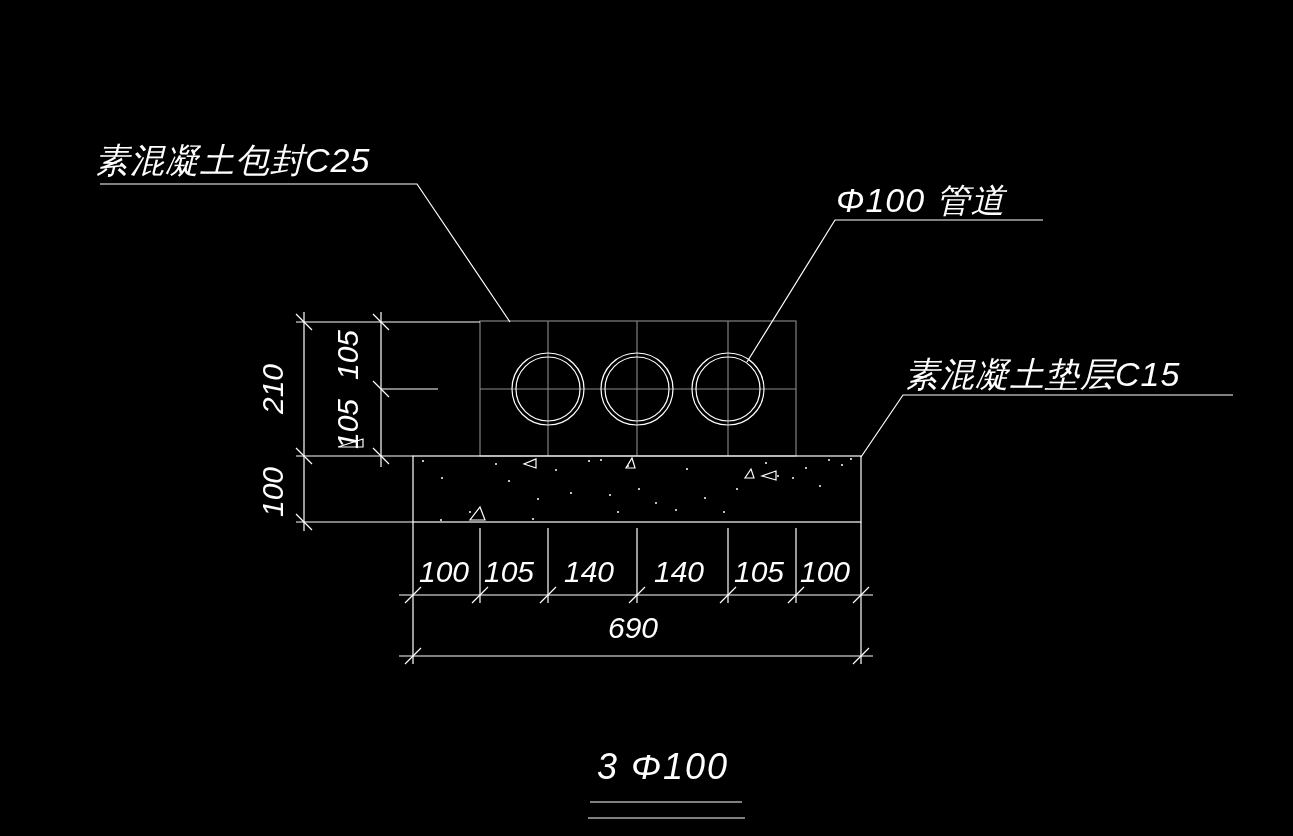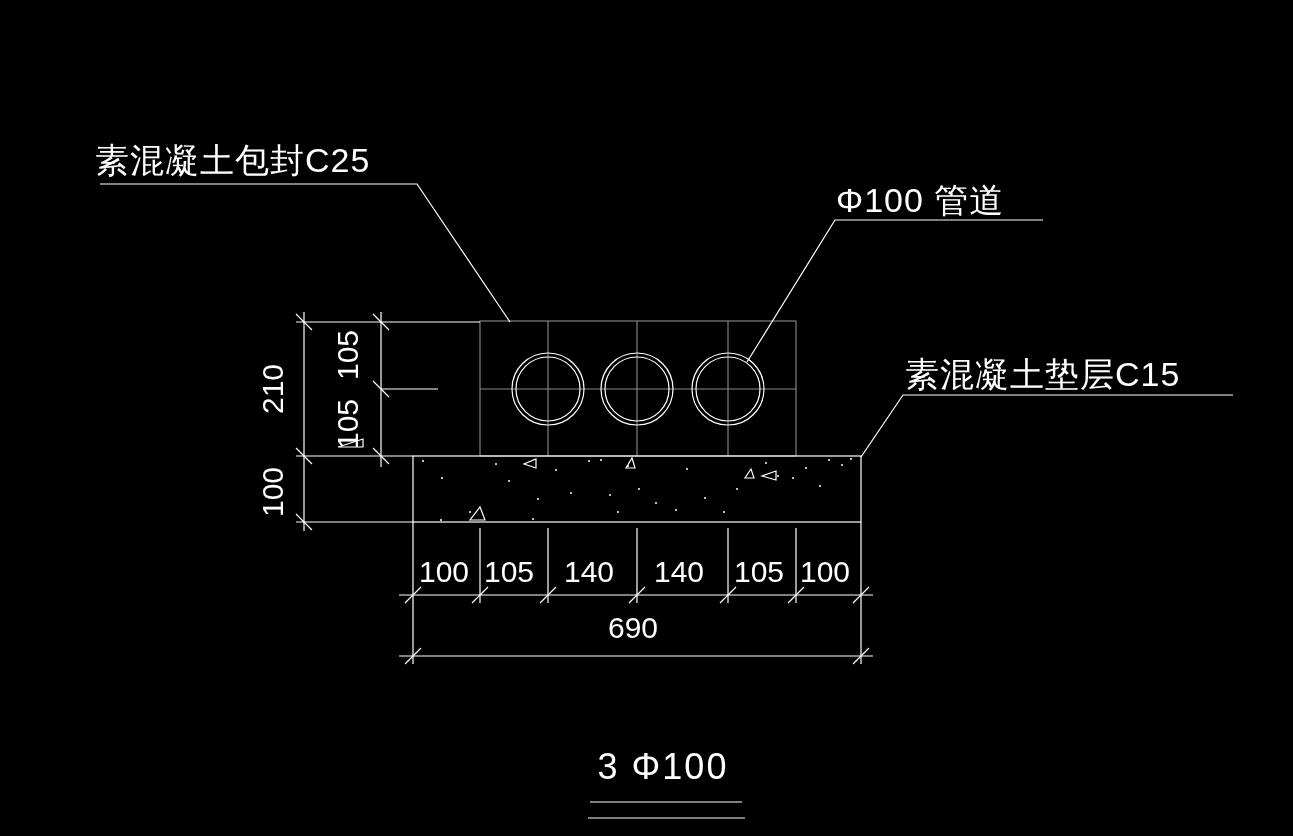--- a/index.html
+++ b/index.html
@@ -1,16 +1,16 @@
 <!DOCTYPE html>
 <html style="--bg: #000000; --line: #ffffff; --grid: #8c8c8c;"><head>
 <meta charset="utf-8">
 <style>
   html,body{margin:0;padding:0;background:#000;}
-  .stage{position:relative;width:1293px;height:836px;background:var(--bg,#000);overflow:hidden;}
+  .stage{position:relative;width:1293px;height:836px;background:var(--bg,#000);overflow:hidden;font-style:italic;}
   svg text{font-family:"Liberation Sans","DejaVu Sans",sans-serif;fill:var(--line,#fff);}
   .w{stroke:var(--line,#fff);stroke-width:1.2;fill:none;}
   .g{stroke:var(--grid,#8c8c8c);stroke-width:1.1;fill:none;}
   .dot{fill:var(--line,#fff);}
   .callout{font-size:34px;letter-spacing:1px;}
   .dim{font-size:30px;}
   .title-txt{font-size:36px;letter-spacing:2px;}
 </style>
 </head>
 <body>

